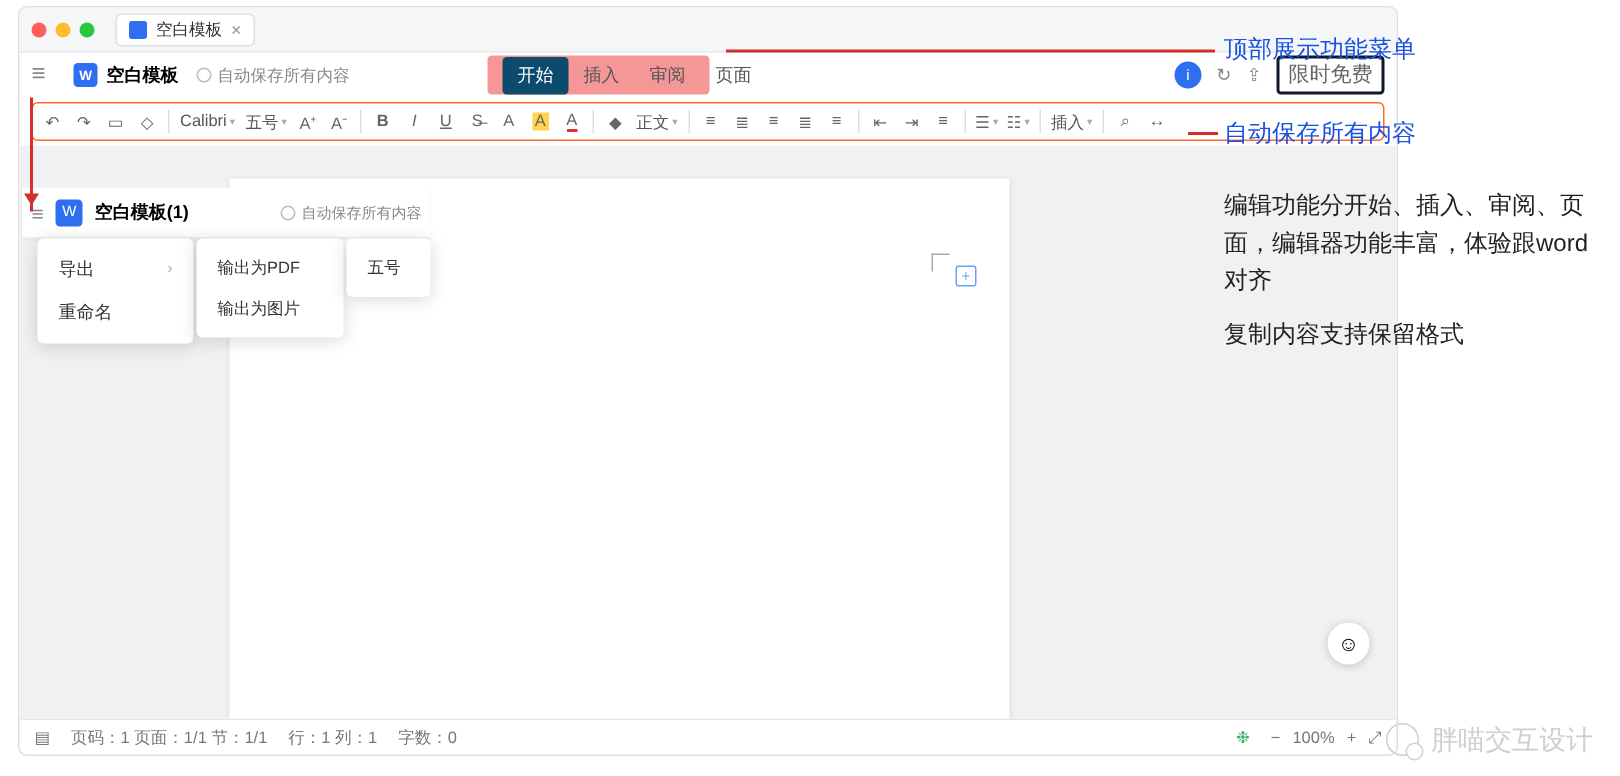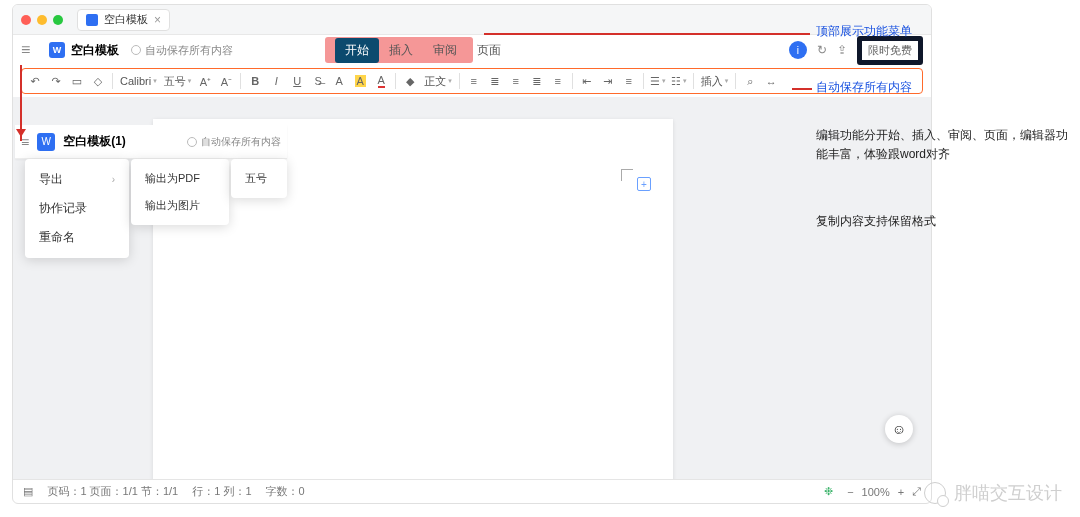--- a/index.html
+++ b/index.html
@@ -20,21 +20,21 @@
   .title-chip .ticon { width: 16px; height: 16px; background: #2e6ff2; border-radius: 3px; display: flex; align-items: center; justify-content: center; color: #fff; font-size: 9px; }
   .autosave { display: flex; align-items: center; gap: 4px; font-size: 11px; color: #888; }
   .autosave .circ { width: 10px; height: 10px; border: 1.3px solid #bbb; border-radius: 50%; }
   .menus { display: flex; align-items: center; gap: 0; position: absolute; left: 322px; }
   .menu-highlight { position: absolute; left: 312px; top: 2px; width: 148px; height: 26px; background: #f59797; border-radius: 3px; z-index: 0; }
   .menu-item { font-size: 12px; color: #555; padding: 4px 10px; position: relative; z-index: 1; }
   .menu-item.active { color: #fff; background: #0c4a6e; border-radius: 3px; }
   .right-actions { margin-left: auto; display: flex; align-items: center; gap: 10px; }
   .avatar { width: 18px; height: 18px; border-radius: 50%; background: #2e6ff2; color: #fff; font-size: 10px; display: flex; align-items: center; justify-content: center; }
   .ract { color: #888; font-size: 12px; }
-  .limit-btn { border: 5px solid #0f172a; border-radius: 3px; padding: 2px 6px; font-size: 11px; color: #666; text-align: right; }
+  .limit-btn { border: 2px solid #0f172a; border-radius: 3px; padding: 2px 6px; font-size: 14px; color: #666; text-align: right; }
 
   .toolbar-wrap { padding: 3px 8px; }
   .toolbar { height: 26px; border: 1.5px solid #ff6a2b; border-radius: 4px; display: flex; align-items: center; padding: 0 6px; gap: 7px; font-size: 11px; color: #555; }
   .toolbar .sep { width: 1px; height: 16px; background: #e0e0e0; }
   .toolbar .tbtn { display: flex; align-items: center; gap: 2px; font-size: 11px; color: #555; }
   .toolbar .tbtn .car { font-size: 7px; color: #aaa; }
   .toolbar .ico { width: 14px; display: flex; justify-content: center; color: #666; }
 
   .workspace { flex: 1; background: #f0f1f3; position: relative; overflow: hidden; }
   .page { position: absolute; left: 140px; top: 22px; width: 520px; height: 420px; background: #fff; box-shadow: 0 1px 4px rgba(0,0,0,.1); }
@@ -61,21 +61,21 @@
   .statusbar .zoom { display: flex; align-items: center; gap: 8px; }
   .statusbar .wc { color: #3bb36a; }
 
   .float-robot { position: absolute; right: 18px; bottom: 36px; width: 28px; height: 28px; border-radius: 50%; background: #fff; box-shadow: 0 1px 6px rgba(0,0,0,.2); display: flex; align-items: center; justify-content: center; font-size: 14px; }
 
   .anno-arrow1 { position: absolute; left: 484px; top: 33px; width: 326px; height: 2px; background: #d4302a; }
   .anno-arrow2 { position: absolute; left: 792px; top: 88px; width: 20px; height: 2px; background: #d4302a; }
   .anno-arrow3 { position: absolute; left: 20px; top: 65px; width: 2px; height: 76px; background: #d4302a; }
   .anno-arrow3::after { content: ""; position: absolute; bottom: -1px; left: -4px; border: 5px solid transparent; border-top: 8px solid #d4302a; }
 
-  .anno-text { position: absolute; left: 816px; font-size: 12px; line-height: 1.55; }
+  .anno-text { position: absolute; left: 816px; font-size: 16px; line-height: 1.55; }
   .anno-blue { color: #1851e0; font-weight: 500; }
   .anno-black { color: #222; }
   .a1 { top: 22px; } .a2 { top: 78px; } .a3 { top: 126px; width: 256px; } .a4 { top: 212px; }
 
   .watermark { position: absolute; right: 18px; bottom: 12px; display: flex; align-items: center; gap: 8px; color: #cfcfcf; font-size: 18px; }
   .watermark .wmi { width: 22px; height: 22px; border: 1.5px solid #cfcfcf; border-radius: 50%; position: relative; }
   .watermark .wmi::before { content: ""; position: absolute; width: 10px; height: 10px; border: 1.5px solid #cfcfcf; border-radius: 50%; right: -4px; bottom: -4px; background: #fff; }
 </style>
 </head>
 <body>
@@ -198,23 +198,20 @@
       <span class="fauto">
         <span class="circ"></span>
         <span>自动保存所有内容</span>
       </span>
     </div>
 
     <div class="ctx-menu ctx1">
       <div class="ctx-item">
           <span>导出</span>
           <span class="car">›</span>
-        </div>
-      <div class="ctx-item">
-          <span>协作记录</span>
         </div>
       <div class="ctx-item">
           <span>重命名</span>
         </div>
     </div>
     <div class="ctx-menu ctx2">
       <div class="ctx-item">
           <span>输出为PDF</span>
         </div>
       <div class="ctx-item">

